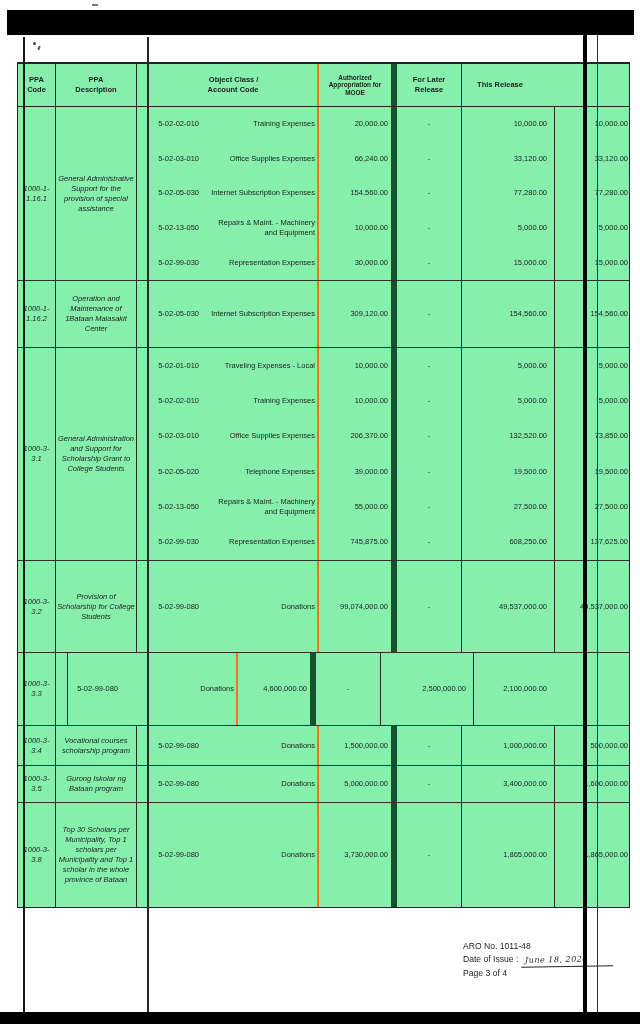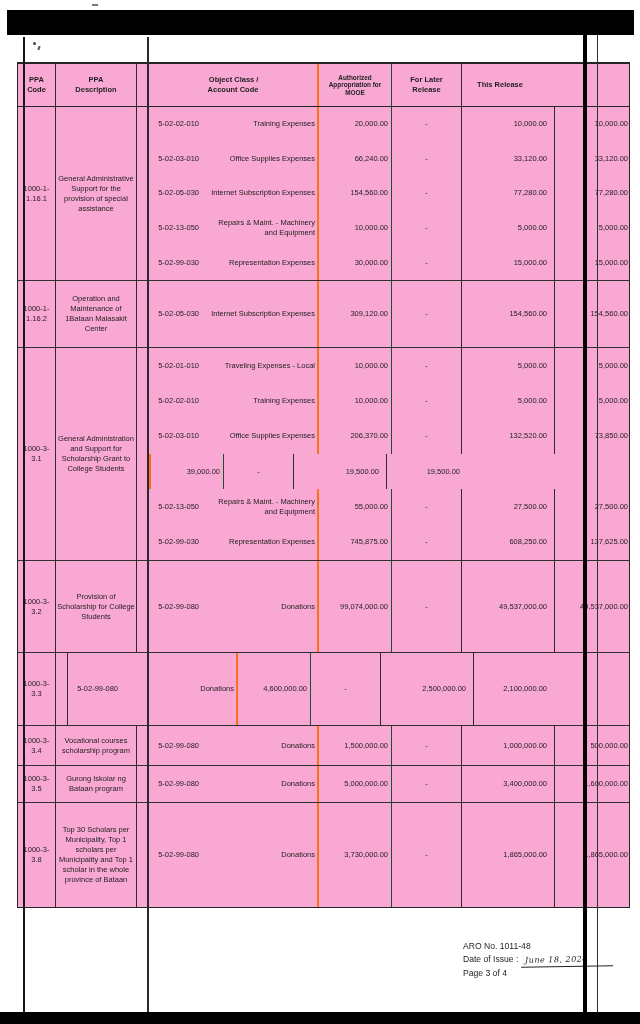--- a/index.html
+++ b/index.html
@@ -17,39 +17,39 @@
   .vline-mid    { left:147.4px; top:37px; width:1.2px; height:975px; background:#2a2a2a; }
   .vline-thick  { left:583px;   top:35px; width:3.6px; height:977px; background:#000; }
   .vline-thin   { left:596.6px; top:35px; width:1.4px; height:977px; background:#2e2e2e; }
   .speck1 { position:absolute; left:33px; top:42px; width:3px; height:3px; background:#444; border-radius:50%; z-index:26;}
   .speck2 { position:absolute; left:38px; top:46px; width:2px; height:4px; background:#555; transform:rotate(20deg); z-index:26;}
   .speck3 { position:absolute; left:92px; top:4px; width:6px; height:2px; background:#777; z-index:26;}
   
   .tbl {
     position:absolute; left:17px; top:62px; width:613px;
     border:1.6px solid #242424; border-top-width:2.2px;
-    background:#f9a8d4; z-index:10;
+    background:#86efac; z-index:10;
     font-size:7.5px; line-height:10px;
   }
   .hrow { display:flex; height:43px; border-bottom:1.6px solid #242424; font-weight:bold; }
   .hcell { display:flex; align-items:center; justify-content:center; text-align:center; padding:1px; }
   .group { display:flex; }
   .group + .group { border-top:1.2px solid #303030; }
   
   .c-code   { width:38px;  border-right:1px solid #2b2b2b; flex-shrink:0;}
   .c-desc   { width:81px;  border-right:1px solid #2b2b2b; flex-shrink:0;}
   .c-narrow { width:12px;  border-right:1px solid #2b2b2b; flex-shrink:0;}
   .c-obj    { width:168px; flex-shrink:0;text-align:right;}
   .c-auth   { width:74px;  border-left:2px solid #f97316; flex-shrink:0;}
-  .c-later  { width:70px;  border-left:1px solid #14532d; flex-shrink:0;}
+  .c-later  { width:70px;  border-left:6px solid #14532d; flex-shrink:0;}
   .c-prev   { width:93px;  border-left:1px solid #2b2b2b; flex-shrink:0;}
   .c-rel    { width:77px;  border-left:1px solid #2b2b2b; flex-shrink:0;}
   .h-auth { font-size:6.4px; line-height:7.6px; }
   
-  .gcell { display:flex; flex-direction:column; align-items:center; justify-content:center; text-align:center; padding:1px; }
+  .gcell { display:flex; flex-direction:column; align-items:center; justify-content:center; text-align:center; padding:1px;font-style:italic; }
   .rows { flex:1; display:flex; flex-direction:column; }
   .erow { flex:1; display:flex; min-height:0; }
   .obj { display:flex; align-items:center; }
   .acct { width:50px; flex-shrink:0; padding-left:5px; }
   .item { flex:1; padding-left:5px; padding-right:2px; }
   .amt { display:flex; align-items:center; justify-content:flex-end; }
   .amt.c-auth { padding-right:3px; }
   .amt.c-later { justify-content:center; padding-right:0; }
   .amt.c-prev { padding-right:7px; }
   .amt.c-rel { padding-right:3px; }
@@ -205,20 +205,24 @@
           <div class="obj c-obj">
               <span class="acct">5-02-03-010</span>
               <span class="item">Office Supplies Expenses</span>
             </div>
           <div class="amt c-auth">206,370.00</div>
           <div class="amt c-later">-</div>
           <div class="amt c-prev">132,520.00</div>
           <div class="amt c-rel">73,850.00</div>
         </div>
         <div class="erow">
+          <div class="obj c-obj">
+              <span class="acct">5-02-05-020</span>
+              <span class="item">Telephone Expenses</span>
+            </div>
           <div class="amt c-auth">39,000.00</div>
           <div class="amt c-later">-</div>
           <div class="amt c-prev">19,500.00</div>
           <div class="amt c-rel">19,500.00</div>
         </div>
         <div class="erow">
           <div class="obj c-obj">
               <span class="acct">5-02-13-050</span>
               <span class="item">Repairs &amp; Maint. - Machinery and Equipment</span>
             </div>

